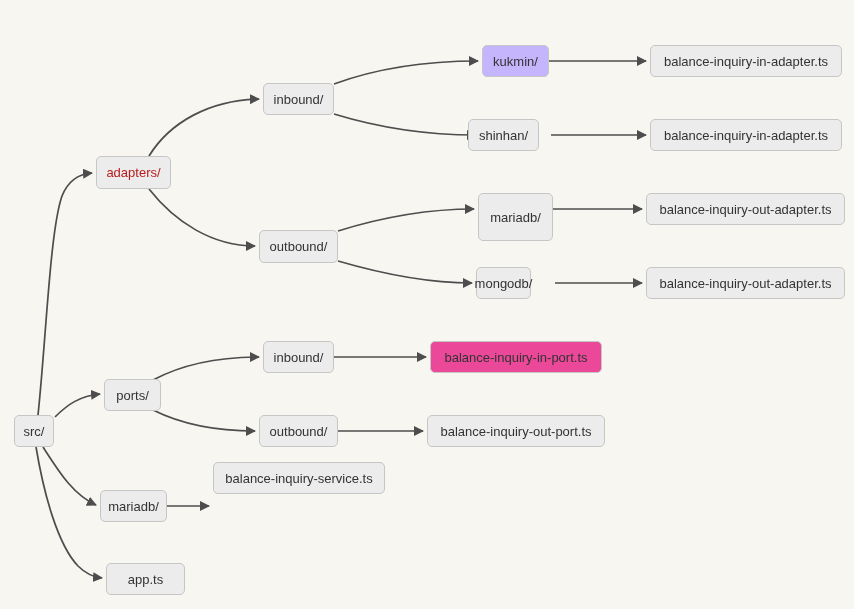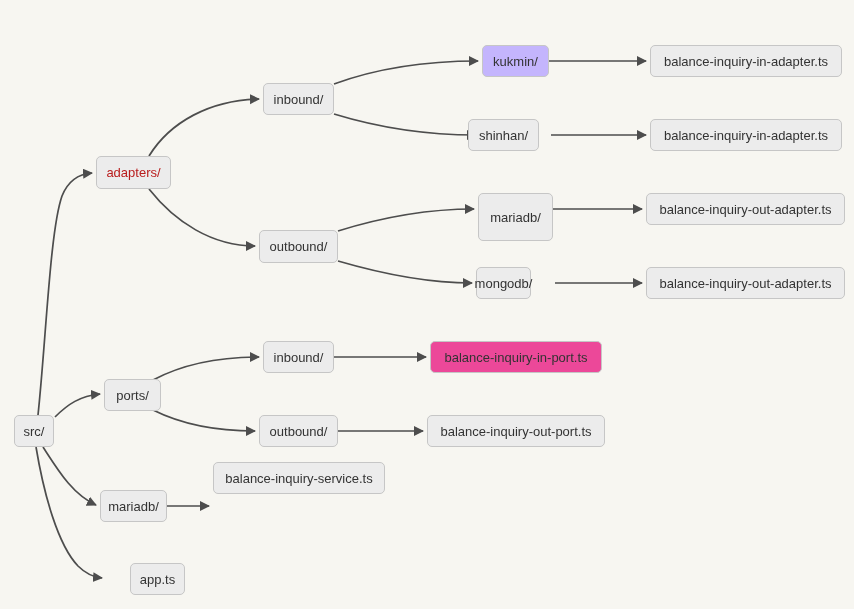--- a/index.html
+++ b/index.html
@@ -118,17 +118,17 @@
       </div>
       <div class="node" style="left: 427px; top: 415px; width: 178px; height: 32px; background: rgb(236, 236, 236); border-color: rgb(198, 198, 198); color: rgb(51, 51, 51);">
         <span>balance-inquiry-out-port.ts</span>
       </div>
       <div class="node" style="left: 100px; top: 490px; width: 67px; height: 32px; background: rgb(236, 236, 236); border-color: rgb(198, 198, 198); color: rgb(51, 51, 51);">
         <span>mariadb/</span>
       </div>
       <div class="node" style="left: 213px; top: 462px; width: 172px; height: 32px; background: rgb(236, 236, 236); border-color: rgb(198, 198, 198); color: rgb(51, 51, 51);">
         <span>balance-inquiry-service.ts</span>
       </div>
-      <div class="node" style="left: 106px; top: 563px; width: 55px; height: 32px; background: rgb(236, 236, 236); border-color: rgb(198, 198, 198); color: rgb(51, 51, 51); margin-left: 24px;">
+      <div class="node" style="left: 106px; top: 563px; width: 79px; height: 32px; background: rgb(236, 236, 236); border-color: rgb(198, 198, 198); color: rgb(51, 51, 51);">
         <span>app.ts</span>
       </div>
     </div>
 </div>
 
 </body></html>

